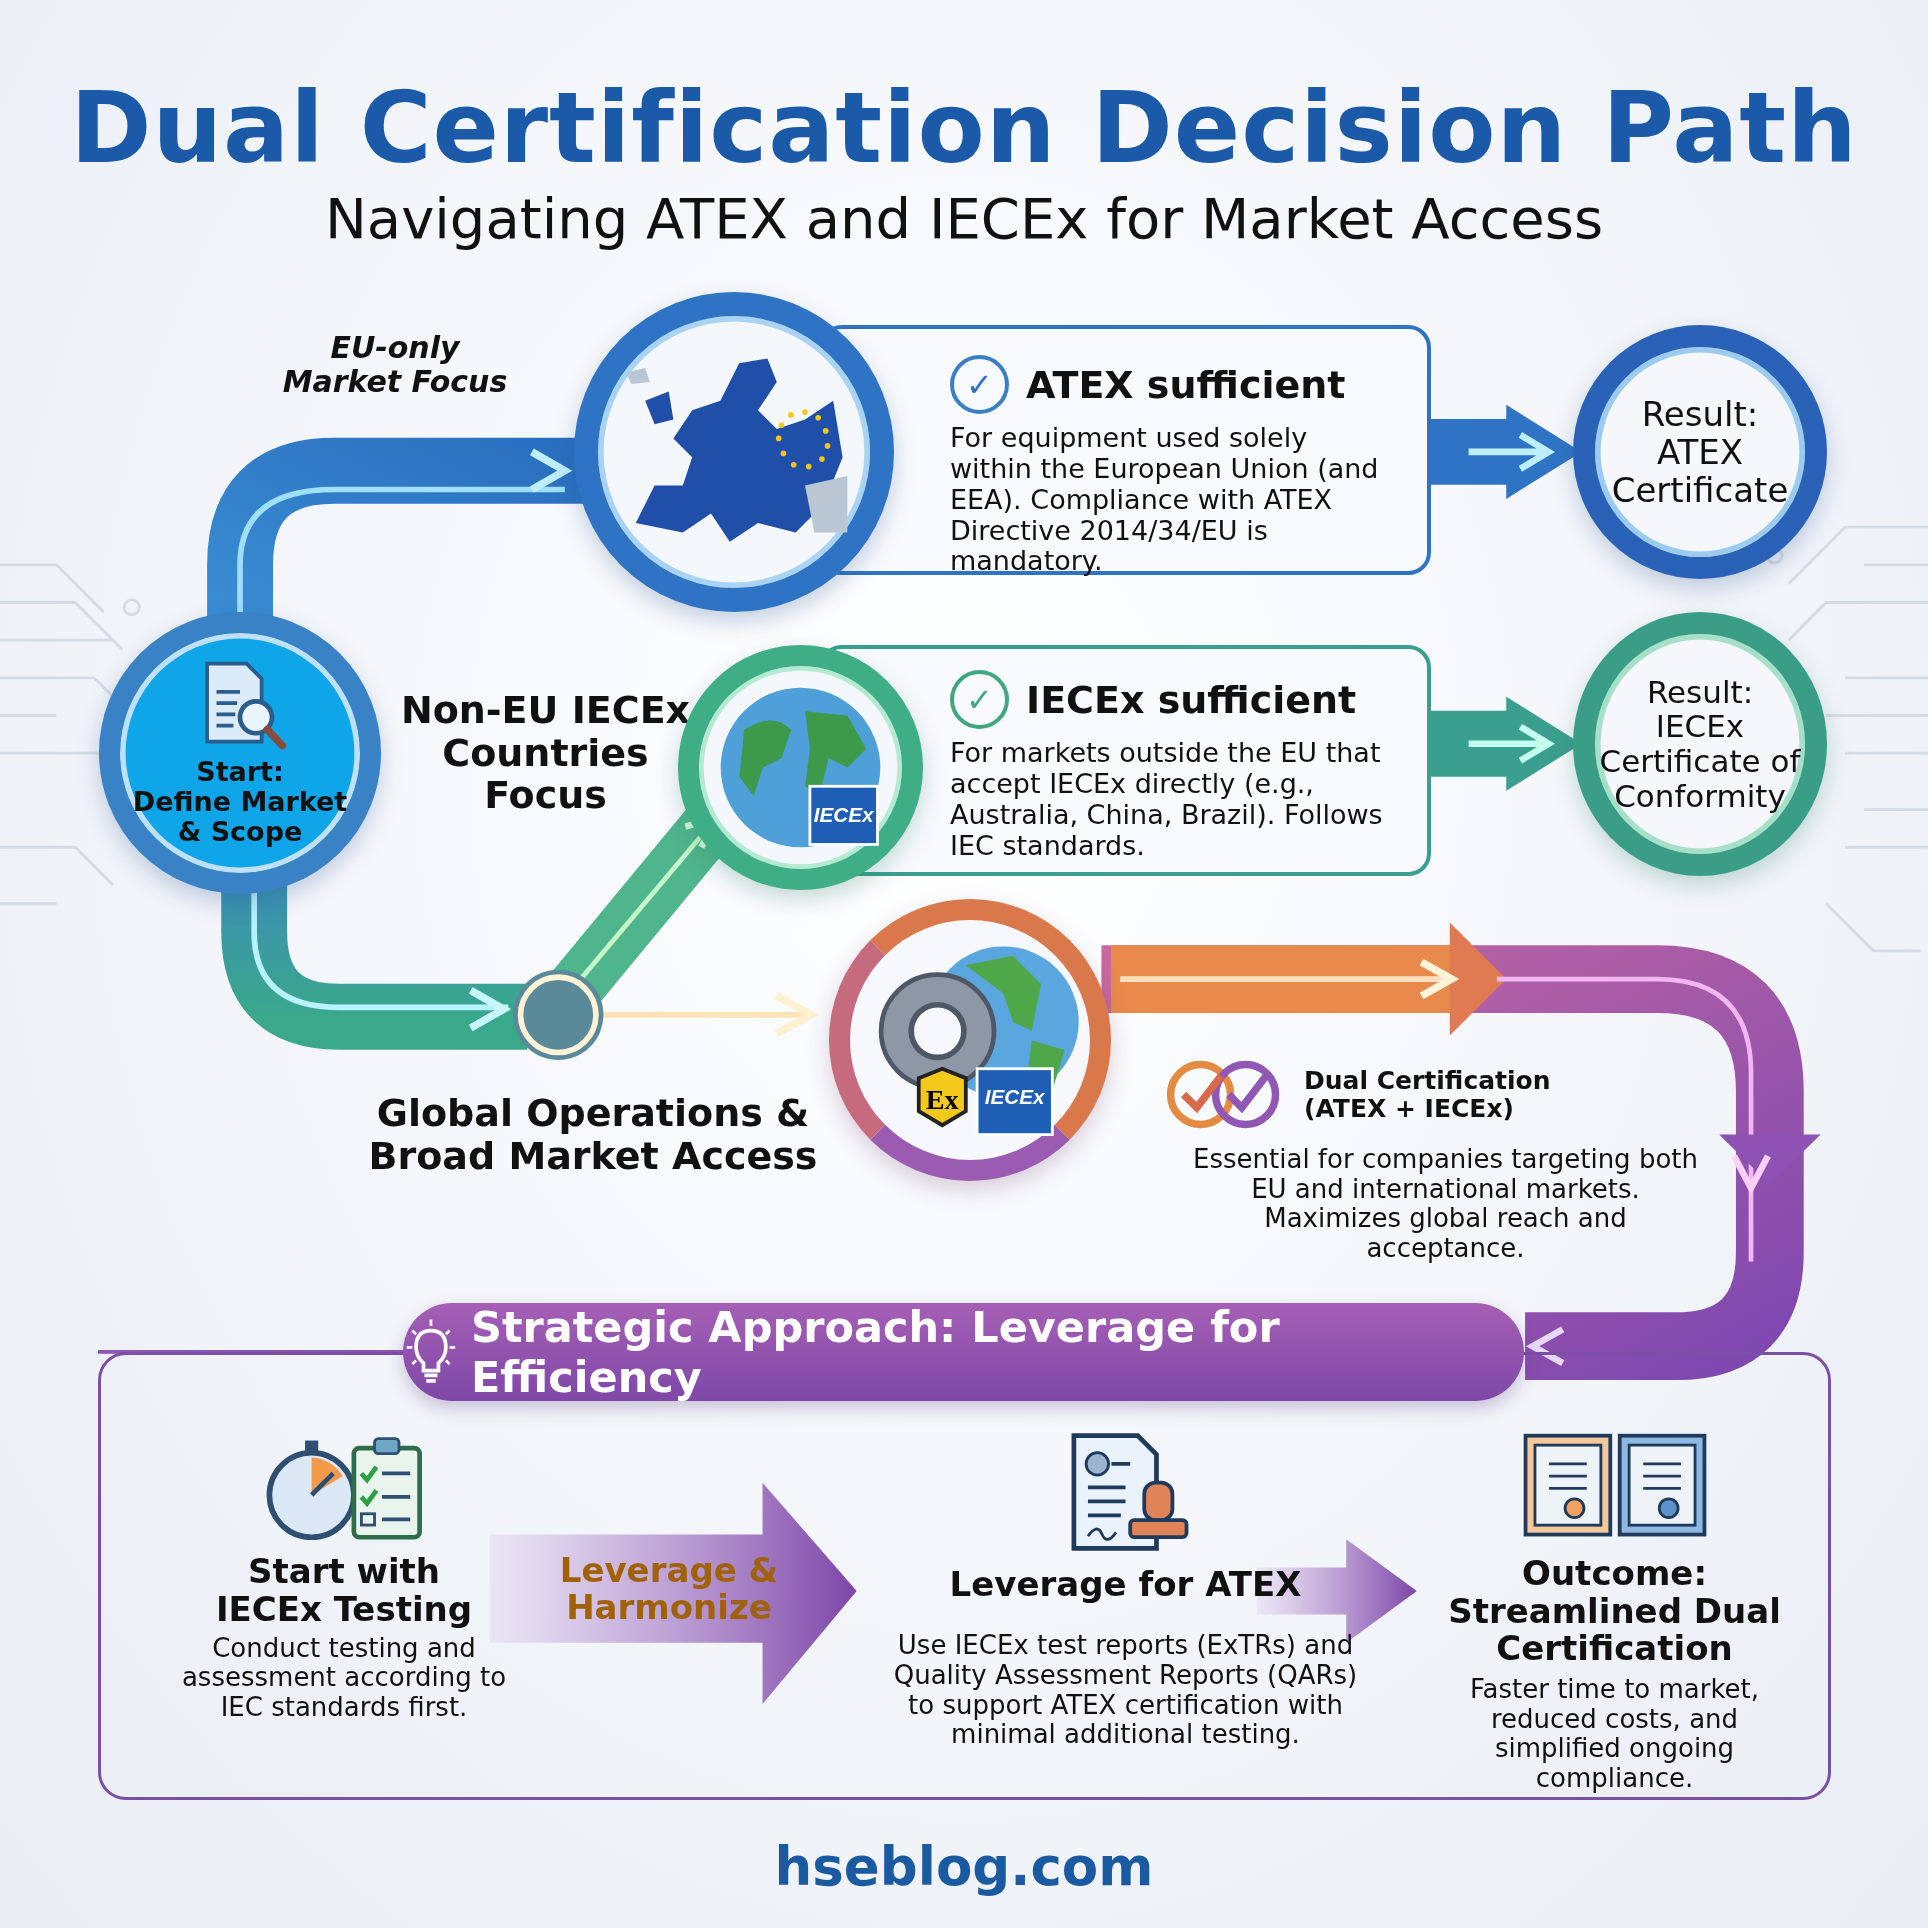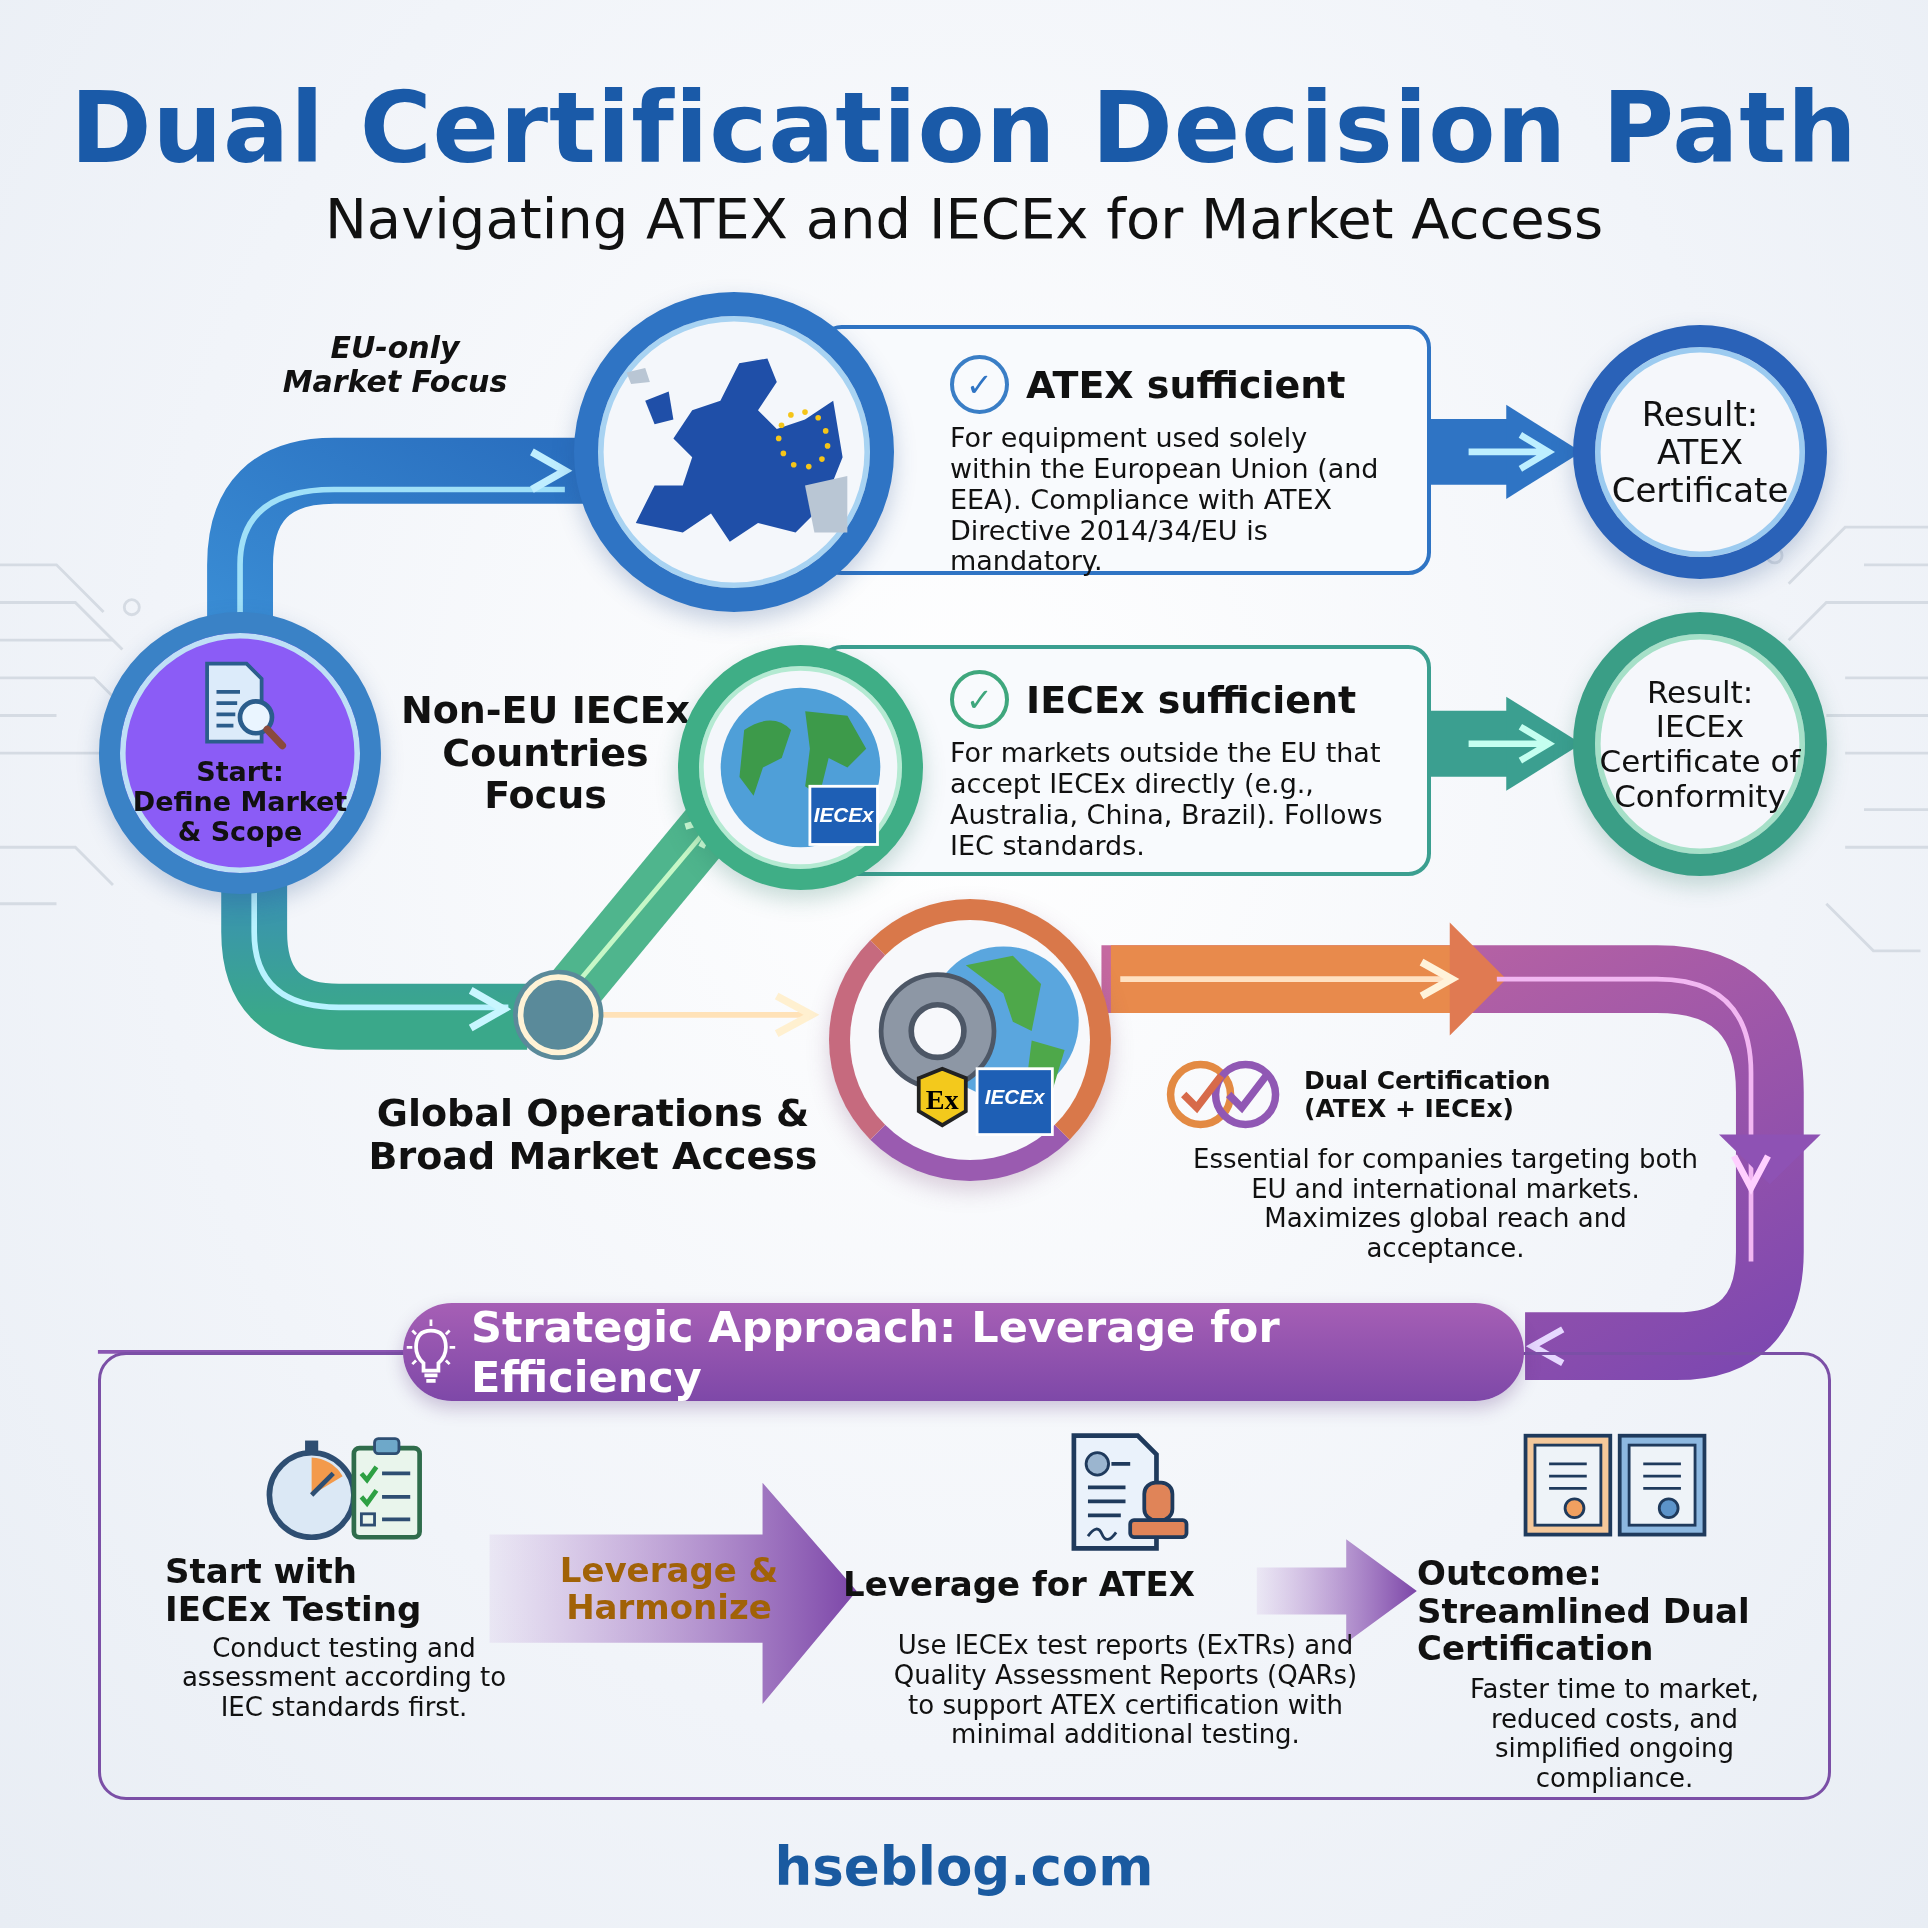--- a/index.html
+++ b/index.html
@@ -13,21 +13,21 @@
   .label{text-align:center;font-weight:bold;line-height:1.12;}
   .circle{border-radius:50%;display:flex;align-items:center;justify-content:center;flex-direction:column;box-sizing:border-box;}
   .card{border-radius:22.6px;background:#f8fafd;box-sizing:border-box;padding:26px 34px;}
   .card h3{margin:0 0 9.4px 0;font-size:38px;display:flex;align-items:center;gap:17px;}
   .card p{margin:0;font-size:27px;line-height:1.14;}
   .res{font-size:34px;font-weight:normal;text-align:center;line-height:1.12;}
   .bottom-box{left:98px;top:1352px;width:1733px;height:448px;border:3.8px solid #7b4fa6;border-radius:28px;box-sizing:border-box;}
   .banner{left:403px;top:1303px;width:1121px;height:98px;border-radius:49px;
     background:linear-gradient(180deg,#a65fb5,#7e48a8);display:flex;align-items:center;justify-content:center;gap:12px;
     color:#fff;font-size:43px;font-weight:bold;box-shadow:0 7.5px 17px rgba(80,40,120,0.25);}
-  .step-title{font-size:34px;font-weight:bold;line-height:1.1;}
+  .step-title{font-size:34px;font-weight:bold;text-align:center;line-height:1.1;}
   .step-text{font-size:26px;text-align:center;line-height:1.14;}
   #footer{left:0;top:1836px;width:1928px;text-align:center;font-size:53px;font-weight:bold;color:#1a5aa0;}
 </style>
 </head>
 <body>
 
 <svg id="paths" width="1928" height="1928" viewBox="0 0 2048 2048">
   <defs>
     <linearGradient id="gBlue" x1="0" y1="1" x2="1" y2="0">
       <stop offset="0" stop-color="#3b8fd6"></stop>
@@ -120,21 +120,21 @@
   </g>
 
   <g>
     <path d="M1335 1665 H1430 V1635 L1505 1690 L1430 1745 V1715 H1335 Z" fill="url(#gFade)"></path>
   </g>
 </svg>
 
 <div id="title" class="abs">Dual Certification Decision Path</div>
 <div id="subtitle" class="abs">Navigating ATEX and IECEx for Market Access</div>
 
-<div class="abs circle" style="left:99px;top:612px;width:282px;height:282px;background:#8b5cf6;border:21px solid #3a82c6;box-shadow:0 9.4px 22.6px rgba(40,80,140,0.25), inset 0 0 0 5.6px #bfe0f6;">
+<div class="abs circle" style="left:99px;top:612px;width:282px;height:282px;background:#0ea5e9;border:21px solid #3a82c6;box-shadow:0 9.4px 22.6px rgba(40,80,140,0.25), inset 0 0 0 5.6px #bfe0f6;">
   <svg width="104" height="94" viewBox="0 0 110 100">
     <path d="M20 5 H62 L78 21 V88 H20 Z" fill="#dcebfa" stroke="#2b5d8c" stroke-width="4"></path>
     <path d="M30 35 H55 M30 47 H52 M30 59 H50 M30 71 H48" stroke="#2b5d8c" stroke-width="4"></path>
     <circle cx="72" cy="62" r="17" fill="#eaf5ff" stroke="#2b5d8c" stroke-width="5"></circle>
     <path d="M84 75 L100 92" stroke="#8a4a3c" stroke-width="8" stroke-linecap="round"></path>
   </svg>
   <div class="label" style="font-size:27px;margin-top:3.8px;">
     <div>Start:</div>
     <div>Define Market</div>
     <div>&amp; Scope</div>

